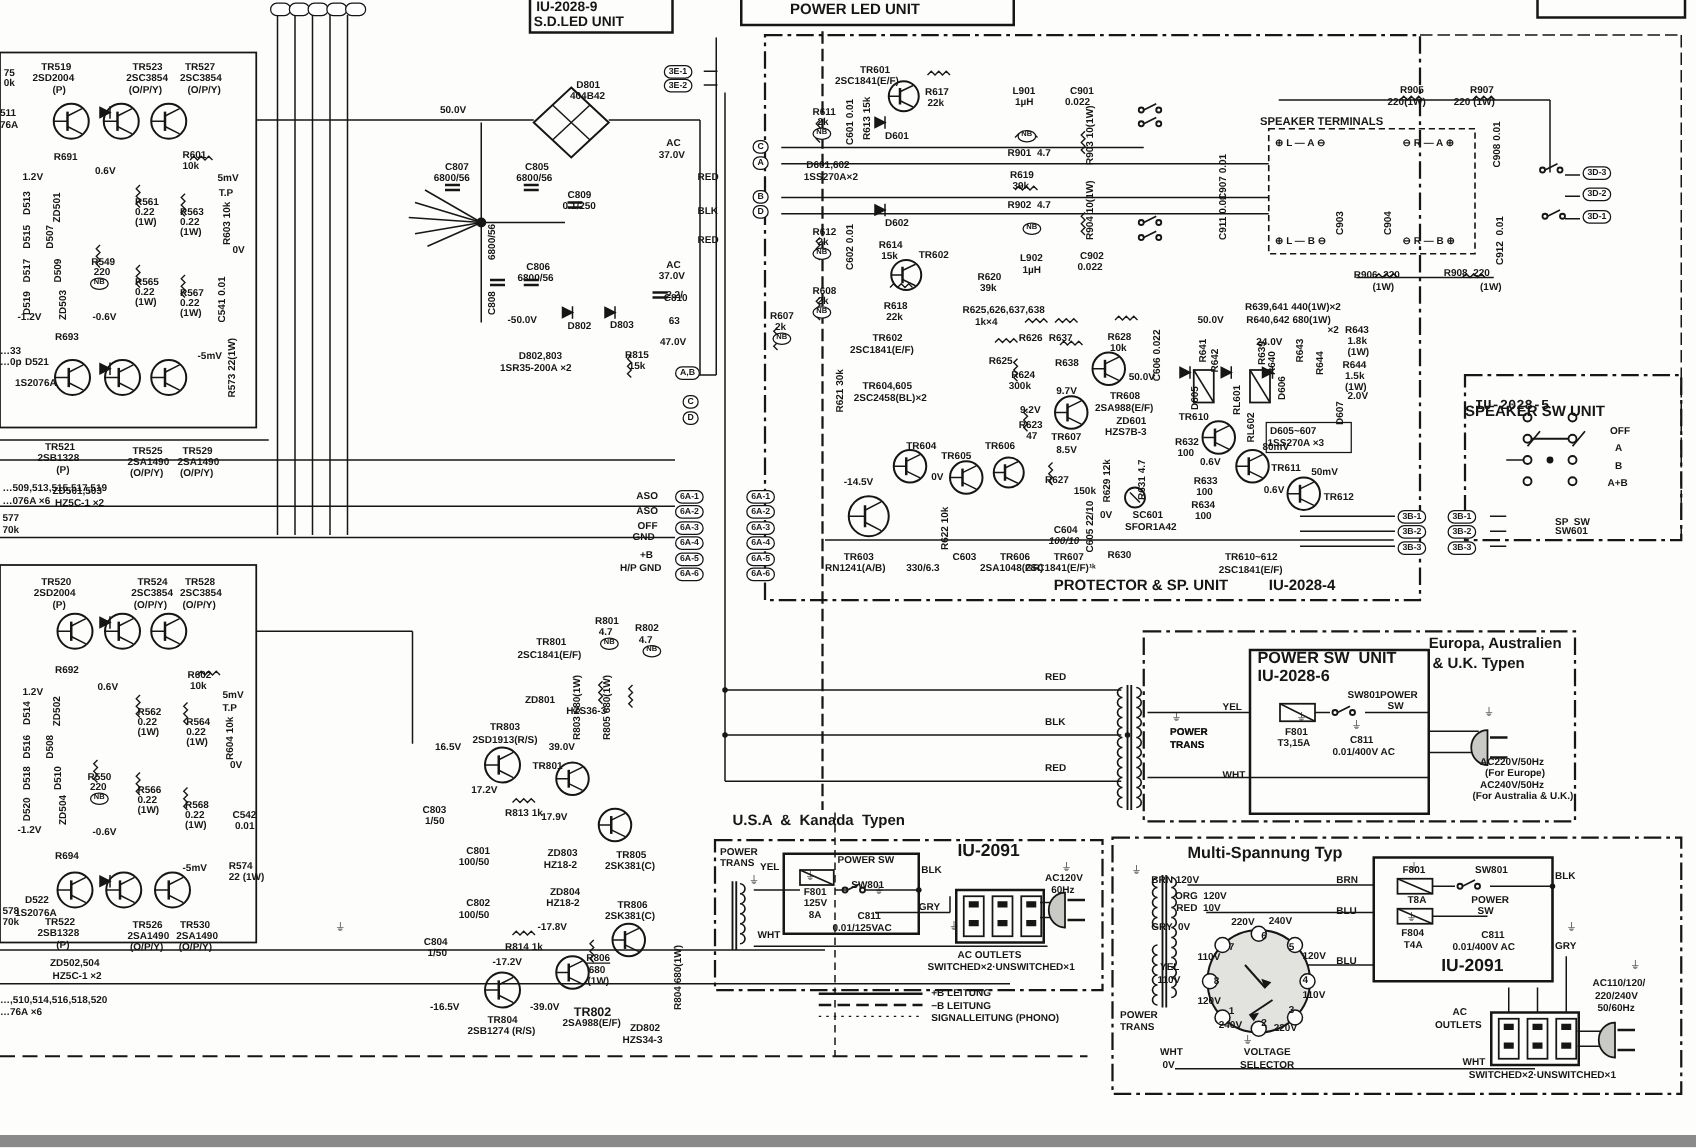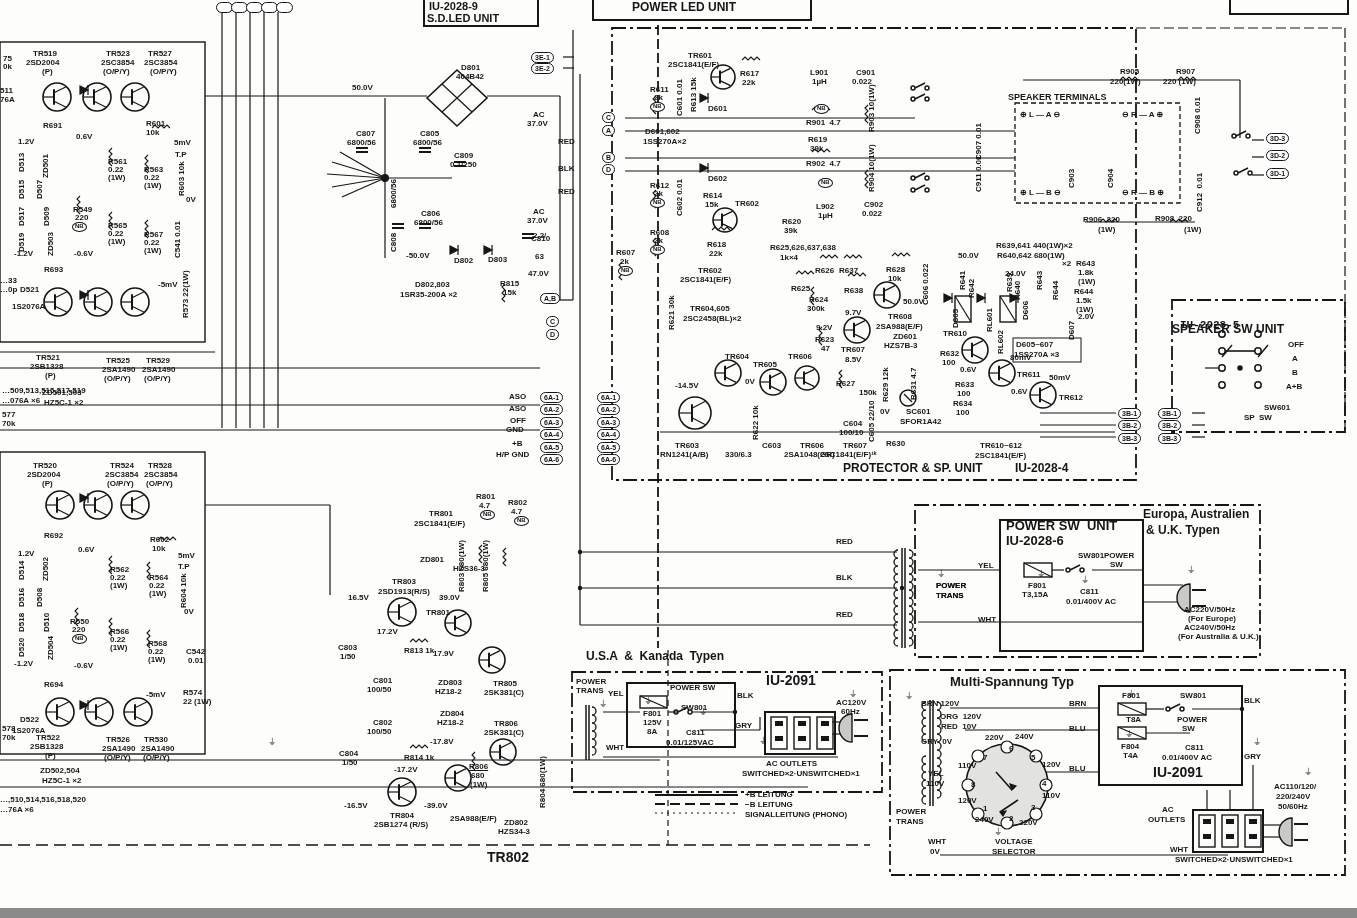--- a/index.html
+++ b/index.html
@@ -716,21 +716,21 @@
       <div class="lb" style="left: 788px; top: 353px; font-size: 8px;">TR606</div>
       <div class="lb" style="left: 745px; top: 378px; font-size: 8px;">0V</div>
       <div class="lb" style="left: 675px; top: 382px; font-size: 8px;">-14.5V</div>
       <div class="lb" style="left: 836px; top: 380px; font-size: 8px;">R627</div>
       <div class="lb" style="left: 834px; top: 389px; font-size: 8px; margin-left: 25px;">150k</div>
       <div class="lb rot" style="left: 882px; top: 402px; font-size: 8px;">R629 12k</div>
       <div class="lb rot" style="left: 910px; top: 400px; font-size: 8px;">R631 4.7</div>
       <div class="lb rot" style="left: 868px; top: 442px; font-size: 8px;">C605 22/10</div>
       <div class="lb" style="left: 880px; top: 408px; font-size: 8px;">0V</div>
       <div class="lb" style="left: 843px; top: 420px; font-size: 8px;">C604</div>
-      <div class="lb" style="left: 839px; top: 429px; font-size: 8px;">100/10</div>
+      <div class="lb" style="left: 839px; top: 429px; font-size: 8px; font-style: italic;">100/10</div>
       <div class="lb rot" style="left: 752px; top: 440px; font-size: 8px;">R622 10k</div>
       <div class="lb" style="left: 906px; top: 408px; font-size: 8px;">SC601</div>
       <div class="lb" style="left: 900px; top: 418px; font-size: 8px;">SFOR1A42</div>
       <div class="lb" style="left: 886px; top: 440px; font-size: 8px;">R630</div>
       <div class="lb" style="left: 675px; top: 442px; font-size: 8px;">TR603</div>
       <div class="lb" style="left: 660px; top: 451px; font-size: 8px;">RN1241(A/B)</div>
       <div class="lb" style="left: 762px; top: 442px; font-size: 8px;">C603</div>
       <div class="lb" style="left: 725px; top: 451px; font-size: 8px;">330/6.3</div>
       <div class="lb" style="left: 800px; top: 442px; font-size: 8px;">TR606</div>
       <div class="lb" style="left: 784px; top: 451px; font-size: 8px;">2SA1048(GR)</div>
@@ -792,21 +792,21 @@
       <div class="lb rot" style="left: 1194px; top: 134px; font-size: 8px;">C908 0.01</div>
       <div class="lb rot" style="left: 1196px; top: 212px; font-size: 8px;">C912  0.01</div>
       <div class="lb" style="left: 1083px; top: 216px; font-size: 8px;">R906  220</div>
       <div class="lb" style="left: 1098px; top: 226px; font-size: 8px;">(1W)</div>
       <div class="lb" style="left: 1155px; top: 215px; font-size: 8px;">R908  220</div>
       <div class="lb" style="left: 1184px; top: 226px; font-size: 8px;">(1W)</div>
       <div class="lb" style="left: 1288px; top: 341px; font-size: 8px;">OFF</div>
       <div class="lb" style="left: 1292px; top: 355px; font-size: 8px;">A</div>
       <div class="lb" style="left: 1292px; top: 369px; font-size: 8px;">B</div>
       <div class="lb" style="left: 1286px; top: 383px; font-size: 8px;">A+B</div>
-      <div class="lb" style="left: 1244px; top: 404px; font-size: 8px; margin-left: 20px;">SW601</div>
+      <div class="lb" style="left: 1244px; top: 421px; font-size: 8px;">SW601</div>
       <div class="lb" style="left: 1244px; top: 414px; font-size: 8px;">SP  SW</div>
       <div class="lb" style="left: 936px; top: 582px; font-size: 8px;">POWER</div>
       <div class="lb" style="left: 936px; top: 592px; font-size: 8px;">TRANS</div>
       <div class="lb" style="left: 978px; top: 562px; font-size: 8px;">YEL</div>
       <div class="lb" style="left: 978px; top: 616px; font-size: 8px;">WHT</div>
       <div class="lb" style="left: 1028px; top: 582px; font-size: 8px;">F801</div>
       <div class="lb" style="left: 1022px; top: 591px; font-size: 8px;">T3,15A</div>
       <div class="lb" style="left: 1078px; top: 552px; font-size: 8px;">SW801</div>
       <div class="lb" style="left: 1104px; top: 552px; font-size: 8px;">POWER</div>
       <div class="lb" style="left: 1110px; top: 561px; font-size: 8px;">SW</div>
@@ -919,21 +919,21 @@
       <div class="lb" style="left: 430px; top: 738px; font-size: 8px;">-17.8V</div>
       <div class="lb" style="left: 404px; top: 754px; font-size: 8px;">R814 1k</div>
       <div class="lb" style="left: 394px; top: 766px; font-size: 8px;">-17.2V</div>
       <div class="lb" style="left: 469px; top: 763px; font-size: 8px; text-decoration: underline;">R806</div>
       <div class="lb" style="left: 471px; top: 772px; font-size: 8px;">680</div>
       <div class="lb" style="left: 470px; top: 781px; font-size: 8px;">(1W)</div>
       <div class="lb" style="left: 344px; top: 802px; font-size: 8px;">-16.5V</div>
       <div class="lb" style="left: 424px; top: 802px; font-size: 8px;">-39.0V</div>
       <div class="lb" style="left: 390px; top: 812px; font-size: 8px;">TR804</div>
       <div class="lb" style="left: 374px; top: 821px; font-size: 8px;">2SB1274 (R/S)</div>
-      <div class="lb" style="left: 459px; top: 850px; font-size: 14px; margin-left: 28px;">TR802</div>
+      <div class="lb" style="left: 459px; top: 806px; font-size: 10px;">TR802</div>
       <div class="lb" style="left: 450px; top: 815px; font-size: 8px;">2SA988(E/F)</div>
       <div class="lb" style="left: 504px; top: 819px; font-size: 8px;">ZD802</div>
       <div class="lb" style="left: 498px; top: 828px; font-size: 8px;">HZS34-3</div>
       <div class="lb rot" style="left: 539px; top: 808px; font-size: 8px;">R804 680(1W)</div>
       <div class="lb" style="left: 509px; top: 393px; font-size: 8px;">ASO</div>
       <div class="lb" style="left: 509px; top: 405px; font-size: 8px;">ASO</div>
       <div class="lb" style="left: 510px; top: 417px; font-size: 8px;">OFF</div>
       <div class="lb" style="left: 506px; top: 426px; font-size: 8px;">GND</div>
       <div class="lb" style="left: 512px; top: 440px; font-size: 8px;">+B</div>
       <div class="lb" style="left: 496px; top: 451px; font-size: 8px;">H/P GND</div>

